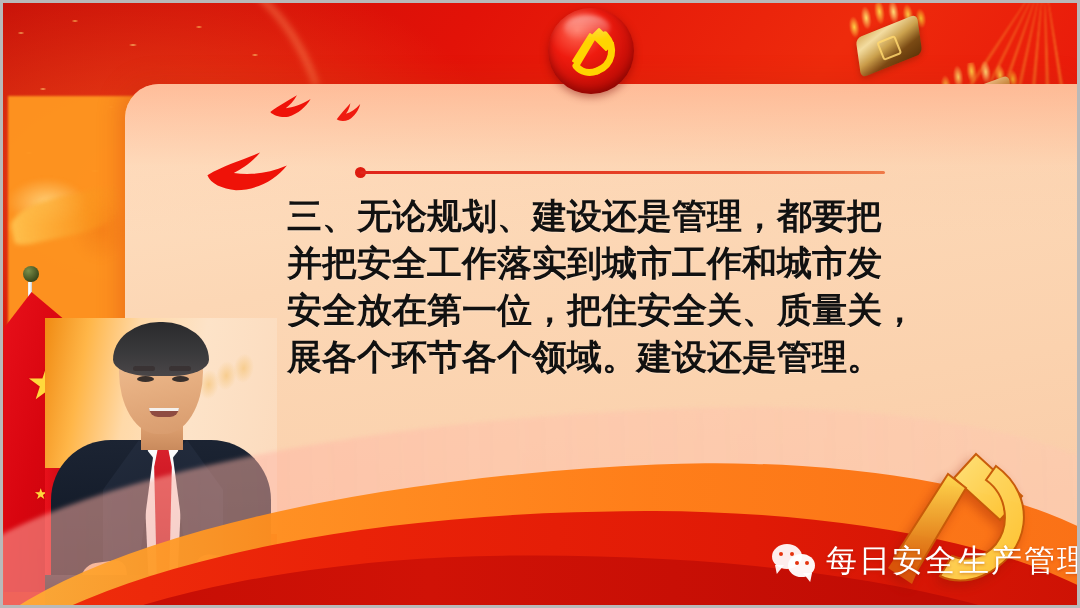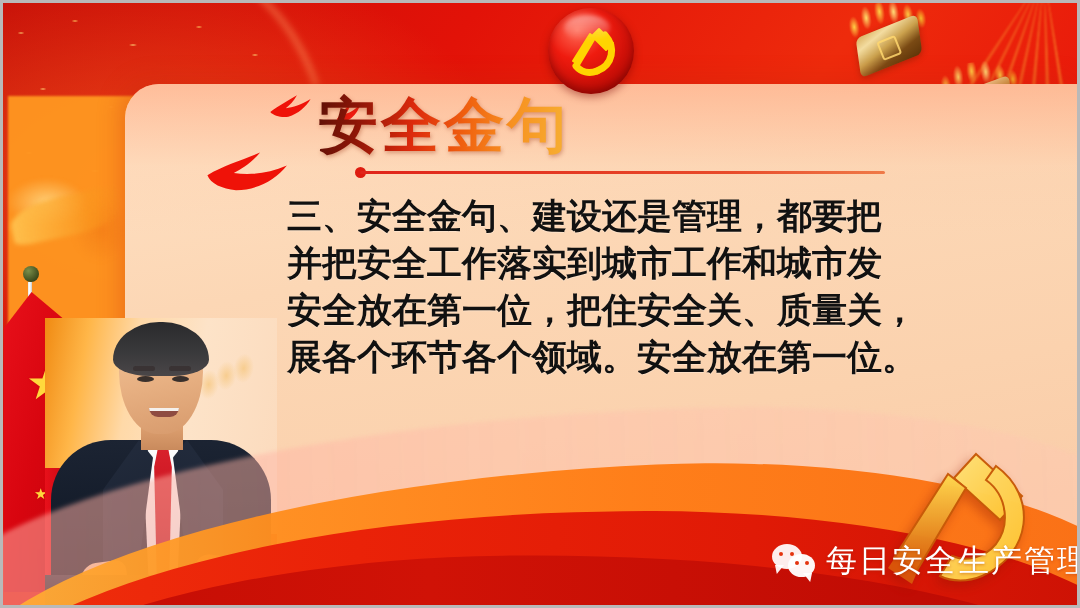--- a/index.html
+++ b/index.html
@@ -393,29 +393,28 @@
     <svg width="96" height="44" viewBox="0 0 96 44">
         <path d="M2 30 C18 18 34 12 52 2 C44 14 36 20 28 25 C44 26 62 22 80 12 C70 28 52 40 32 42 C18 42 6 38 2 30 Z" fill="currentColor"></path>
       </svg>
   </div>
   <div class="dove d3">
     <svg width="60" height="30" viewBox="0 0 60 30">
         <path d="M2 20 C14 12 24 8 36 2 C31 10 26 14 21 17 C30 18 40 16 52 10 C45 20 34 27 22 29 C13 29 5 25 2 20 Z" fill="currentColor"></path>
       </svg>
   </div>
 
-  <div class="title">安全金句</div>
   <div class="divider-dot"></div>
   <div class="divider"></div>
 
   <div class="quote">
-    <div>三、安全金句、建设还是管理，都要把</div>
+    <div>三、无论规划、建设还是管理，都要把</div>
     <div>并把安全工作落实到城市工作和城市发</div>
     <div>安全放在第一位，把住安全关、质量关，</div>
-    <div>展各个环节各个领域。安全放在第一位。</div>
+    <div>展各个环节各个领域。建设还是管理。</div>
   </div>
 
   <div class="portrait">
     <div class="p-bg"></div>
     <div class="p-bg-wheat"></div>
     <div class="p-red-l"></div>
     <div class="p-red-r"></div>
     <div class="p-suit"></div>
     <div class="p-shirt"></div>
     <div class="p-tie"></div>

